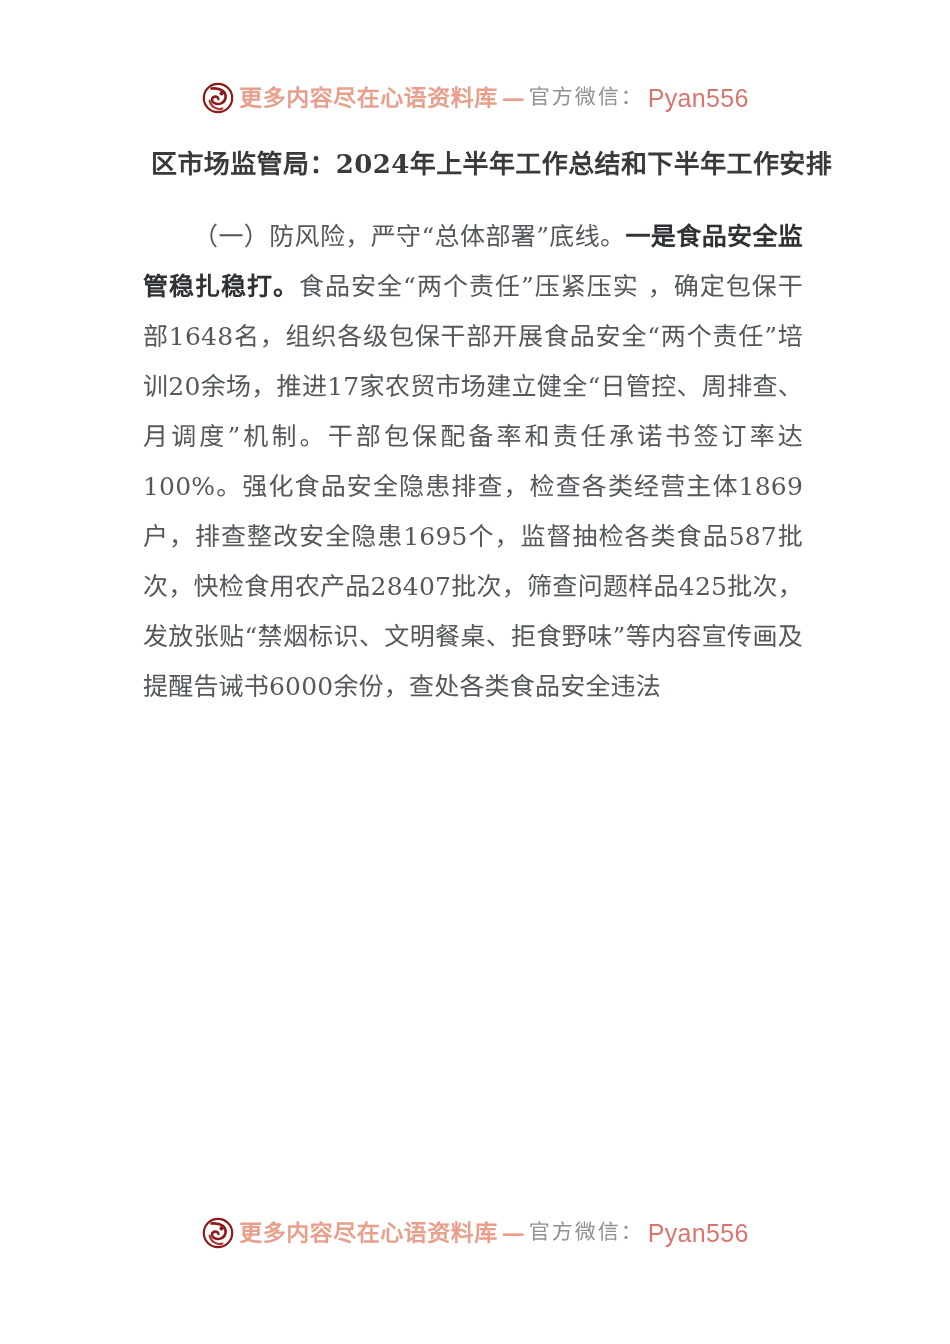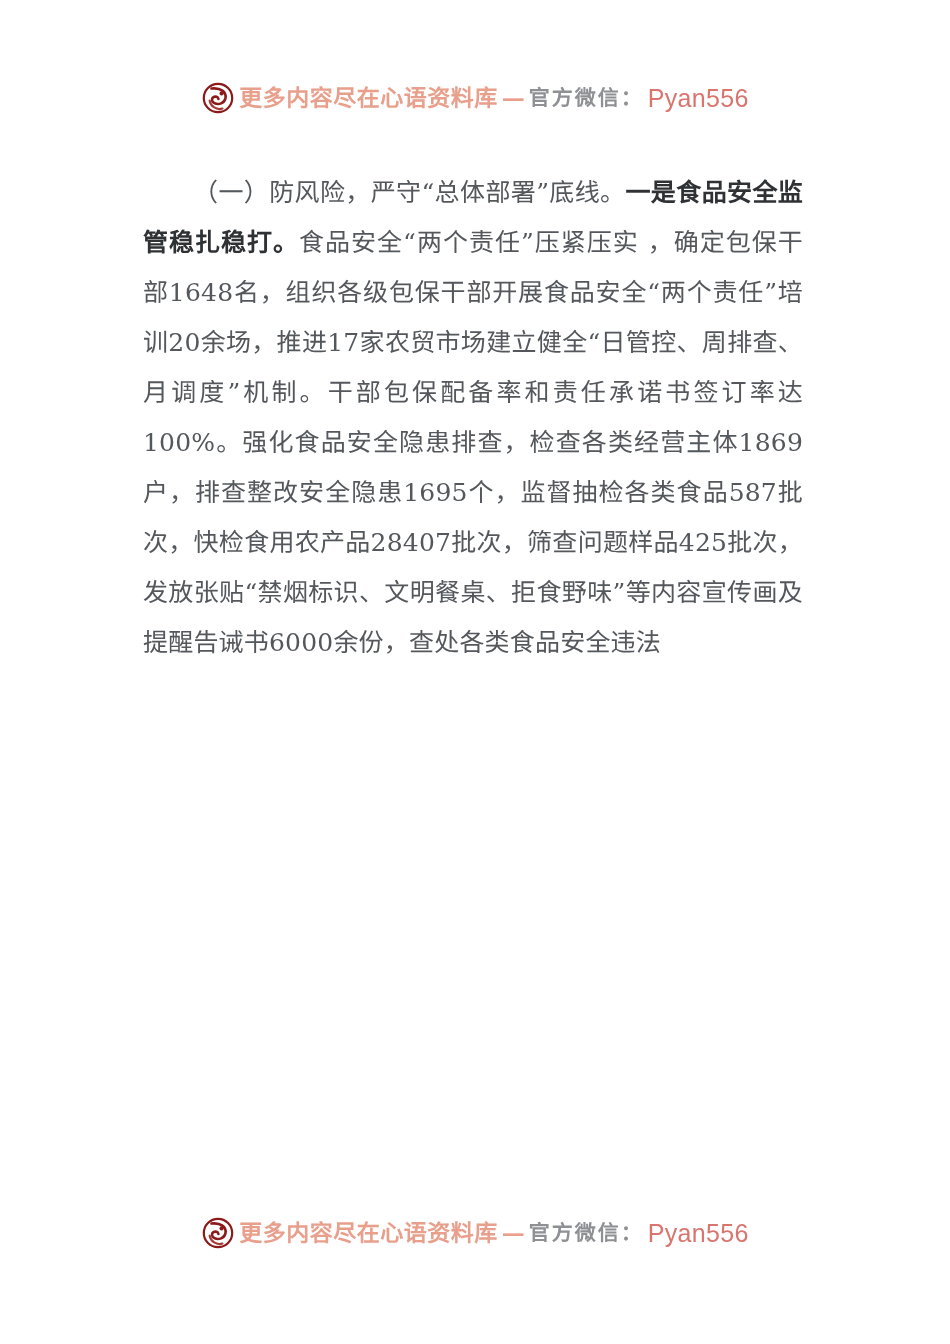--- a/index.html
+++ b/index.html
@@ -51,21 +51,21 @@
   .wm-dash {
     font-family: "DejaVu Serif", "Liberation Serif", serif;
     font-size: 23px;
     font-weight: 700;
     line-height: 1;
   }
 
   .wm-gray {
     font-family: "DejaVu Serif", "Liberation Serif", serif;
     font-size: 21px;
-    font-weight: 700;
+    font-weight: 400;
     letter-spacing: 2px;
     line-height: 1;
   }
 
   .wm-id {
     font-family: "Liberation Sans", "DejaVu Sans", sans-serif;
     font-size: 25px;
     font-weight: 400;
     letter-spacing: 0.3px;
     line-height: 1;
@@ -132,20 +132,21 @@
       </svg>
     </span>
     <span class="wm-cn" style="color:#e8a08d">更多内容尽在心语资料库</span>
     <span class="wm-dash" style="color:#e8a08d">—</span>
     <span class="wm-gray" style="color:#8e9094">官方微信：</span>
     <span class="wm-id" style="color:#d9756e">Pyan556</span>
   </div>
 
   <div class="doc">
 
+    <h1 class="doc-title">区市场监管局：2024年上半年工作总结和下半年工作安排</h1>
 
 
 
     <p class="para gap-before">
       <span>（一）防风险，严守“总体部署”底线。</span><span class="bold">一是食品安全监管稳扎稳打。</span><span>食品安全“两个责任”压紧压实 ，确定包保干部1648名，组织各级包保干部开展食品安全“两个责任”培训20余场，推进17家农贸市场建立健全“日管控、周排查、月调度”机制。干部包保配备率和责任承诺书签订率达100%。强化食品安全隐患排查，检查各类经营主体1869户，排查整改安全隐患1695个，监督抽检各类食品587批次，快检食用农产品28407批次，筛查问题样品425批次，发放张贴“禁烟标识、文明餐桌、拒食野味”等内容宣传画及提醒告诫书6000余份，查处各类食品安全违法</span>
     </p>
 
   </div>
 
   <div class="watermark watermark-bottom">

